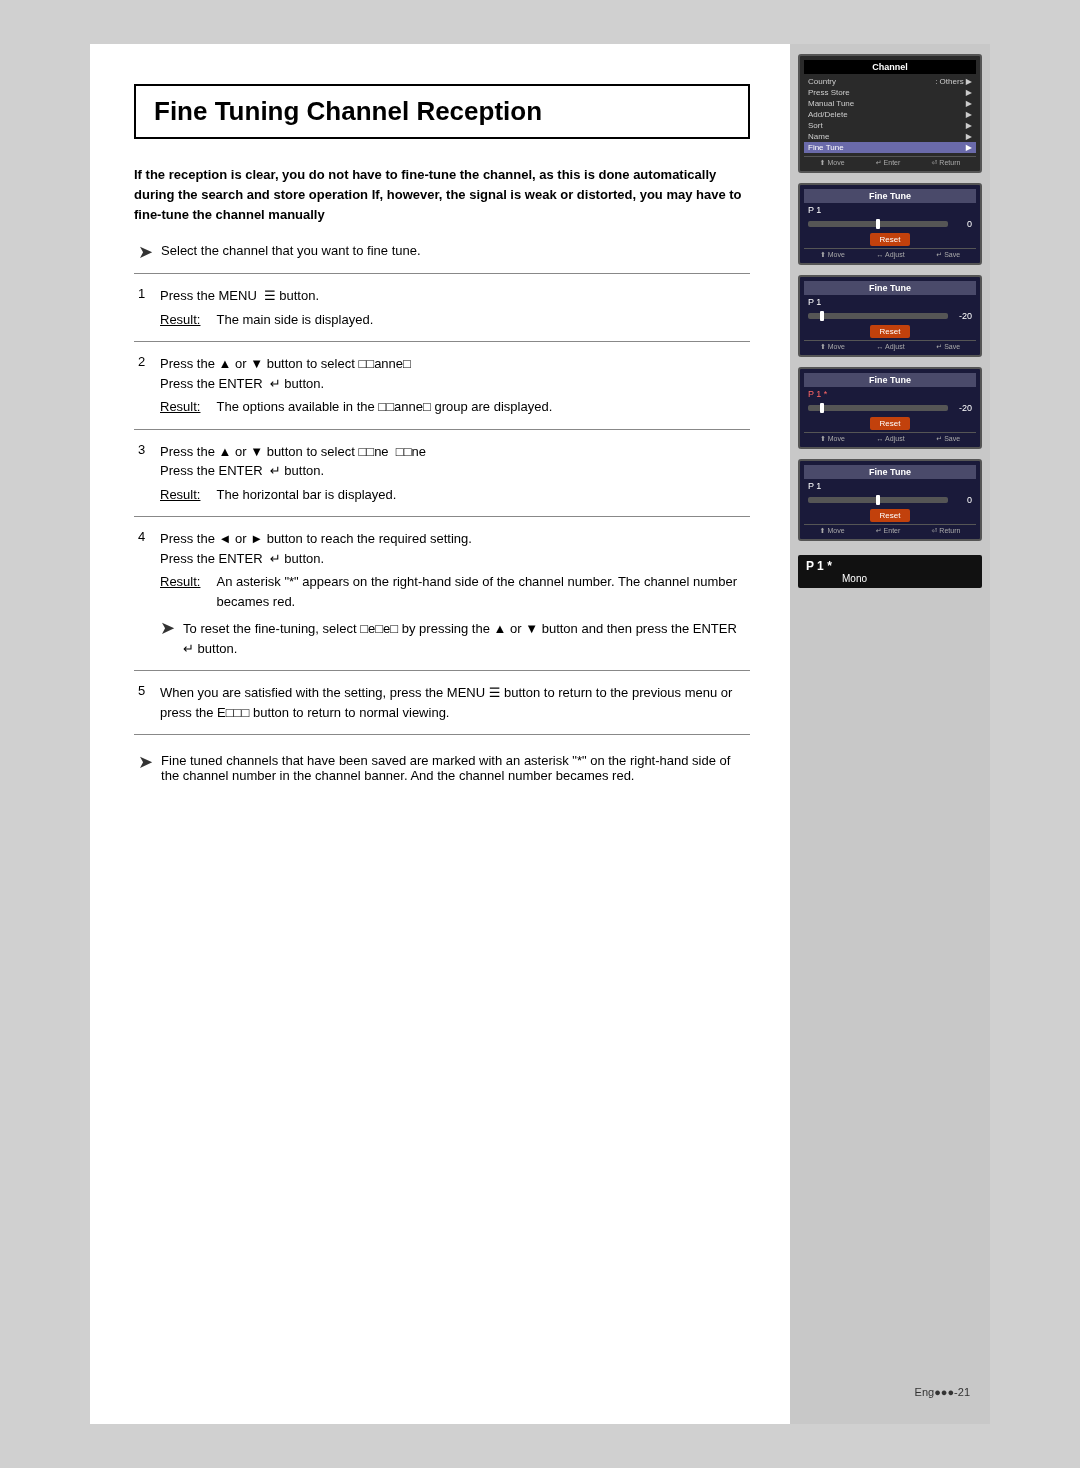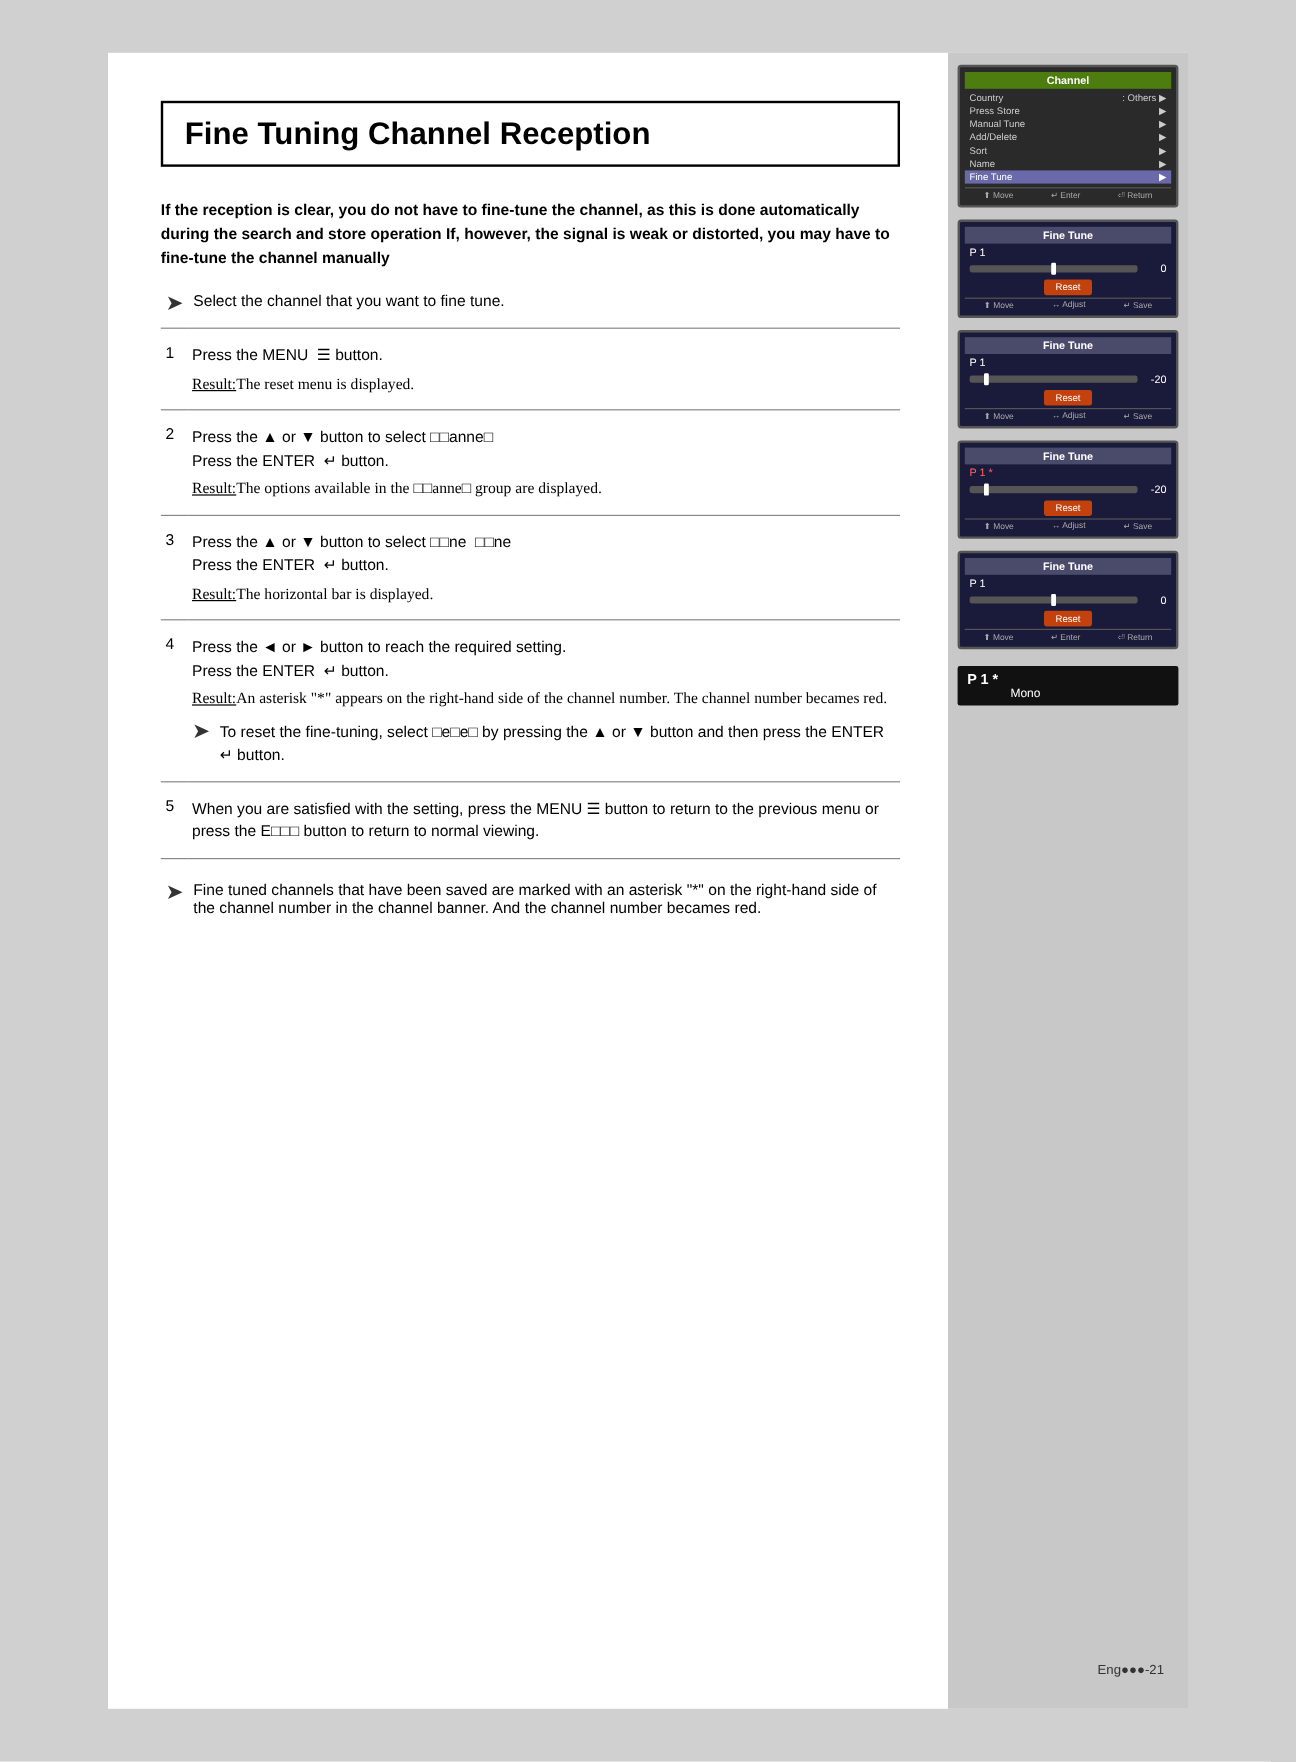--- a/index.html
+++ b/index.html
@@ -89,23 +89,22 @@
       font-weight: normal;
     }
     .step-content {
       vertical-align: top;
       padding: 12px 4px;
       font-size: 13px;
       line-height: 1.5;
     }
     .step-content .result-line {
       display: flex;
-      gap: 0;
+      gap: 16px;
       margin-top: 4px;
-      font-family: Liberation Serif, serif;
     }
     .result-label {
       text-decoration: underline;
       white-space: nowrap;
       flex-shrink: 0;
     }
     .result-text {
       flex: 1;
     }
     .step-content .note-tip {
@@ -136,21 +135,21 @@
 
     
     .tv-screen {
       background: #2a2a2a;
       border: 2px solid #555;
       border-radius: 3px;
       padding: 4px;
       margin-bottom: 2px;
     }
     .tv-header {
-      background: #4d7c0f;
+      background: #000000;
       color: #fff;
       font-size: 9px;
       text-align: center;
       padding: 2px 4px;
       margin-bottom: 2px;
       font-weight: bold;
     }
     .tv-menu-item {
       display: flex;
       justify-content: space-between;
@@ -275,21 +274,21 @@
 
     <table class="steps-table">
 
       <tbody>
           <tr>
         <td class="step-num">1</td>
         <td class="step-content">
           <div>Press the MENU&nbsp; ☰ button.</div>
           <div class="result-line">
             <span class="result-label">Result:</span>
-            <span class="result-text">The reset menu is displayed.</span>
+            <span class="result-text">The main side is displayed.</span>
           </div>
         </td>
       </tr>
 
       <tr>
         <td class="step-num">2</td>
         <td class="step-content">
           <div>Press the ▲ or ▼ button to select □□anne□<br>Press the ENTER&nbsp; ↵ button.</div>
           <div class="result-line">
             <span class="result-label">Result:</span>

